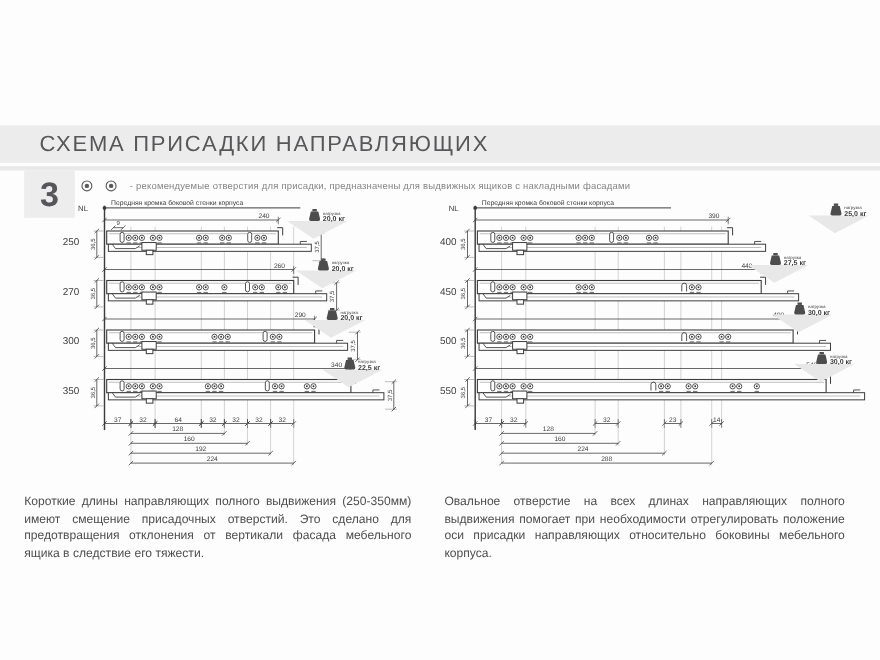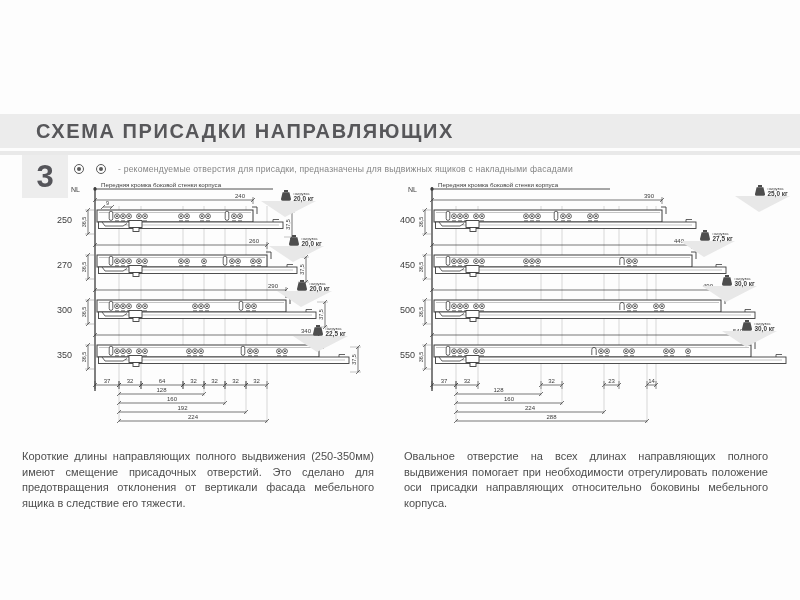--- a/index.html
+++ b/index.html
@@ -6,21 +6,21 @@
   body{
     width:800px;height:600px;position:relative;overflow:hidden;
     background:#fdfdfd;
     font-family:"Liberation Sans", sans-serif;
   }
   .title-band{
     position:absolute;top:114px;left:0;width:800px;height:34px;
     background:#ececec;display:flex;align-items:center;
   }
   .title-band h1{
-    margin:0 0 0 36px;font-size:20px;font-weight:700;
+    margin:0 0 0 36px;font-size:20px;font-weight:400;
     letter-spacing:1.6px;color:#57575a;
   }
   .divider{position:absolute;top:151px;left:0;width:800px;height:4px;background:#e9e9e9;}
   .step-box{
     position:absolute;top:155px;left:22px;width:46px;height:43px;background:#ededed;
     display:flex;align-items:center;justify-content:center;
   }
   .step-box span{font-size:31px;font-weight:bold;color:#55555a;line-height:1;}
   .legend{position:absolute;top:162px;left:74px;height:14px;display:flex;align-items:center;}
   .hole-icon{

